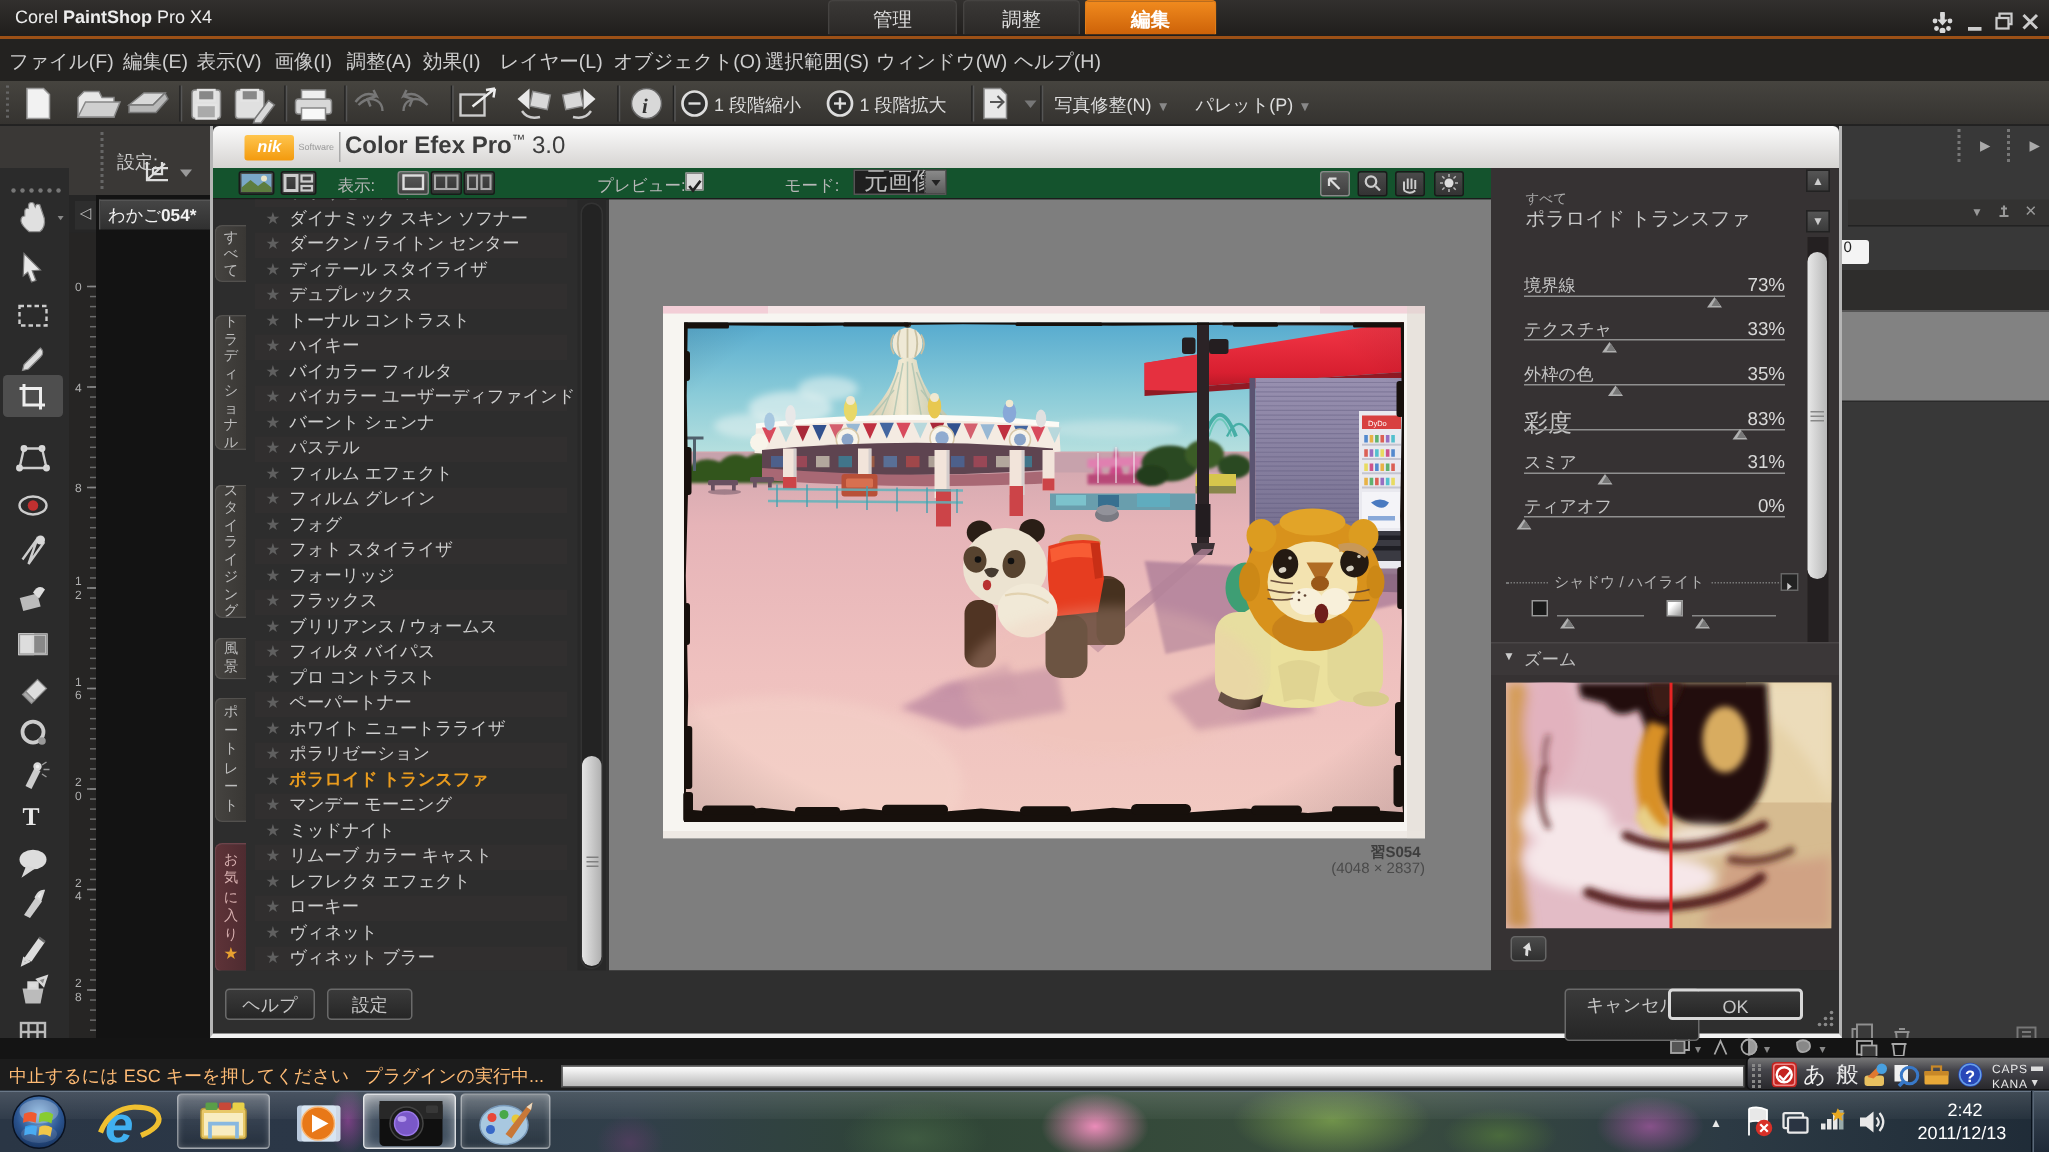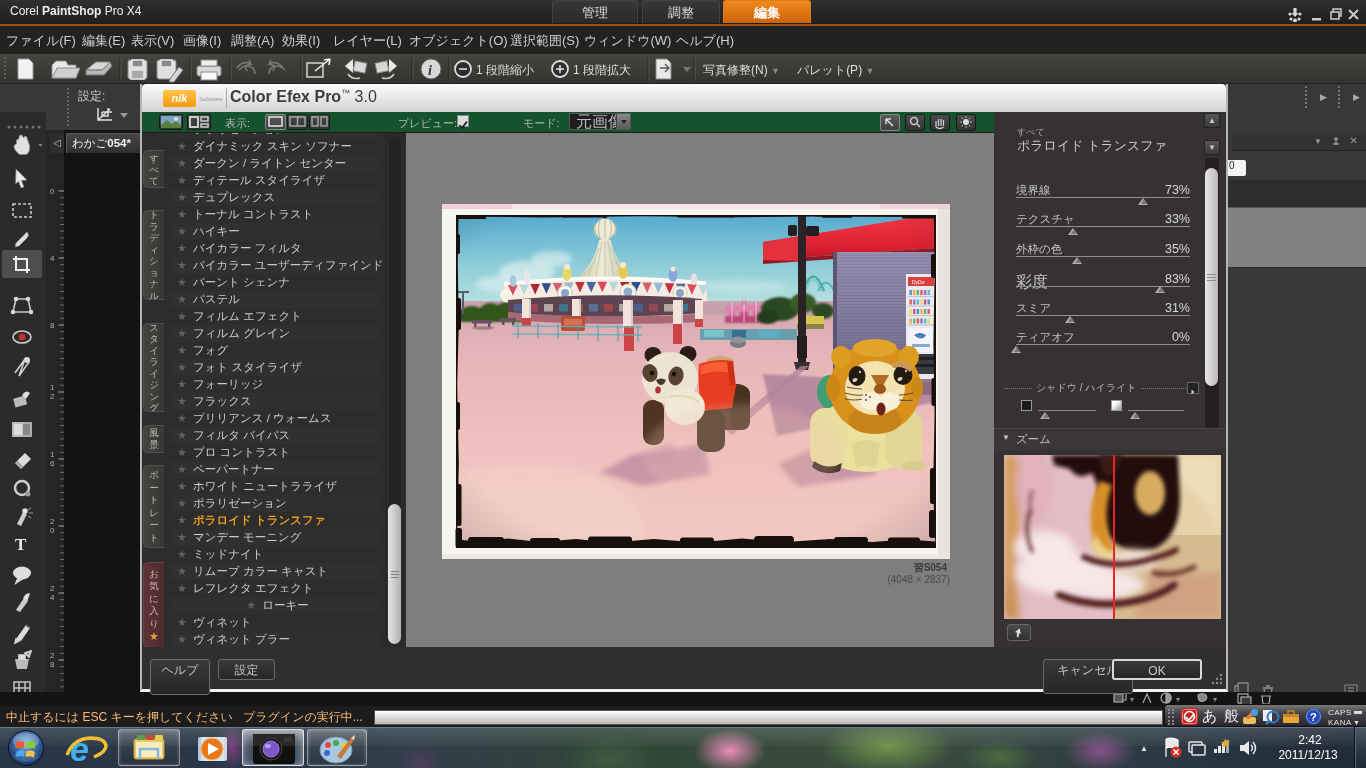--- a/index.html
+++ b/index.html
@@ -182,21 +182,21 @@
           <line x1="695" y1="3" x2="695" y2="27"></line>
         </g>
     </svg>
     <span class="abs" style="left:476px;top:8px;font-size:12px;color:#ddd;">1 段階縮小</span>
     <span class="abs" style="left:573px;top:8px;font-size:12px;color:#ddd;">1 段階拡大</span>
     <span class="abs" style="left:703px;top:8px;font-size:12px;color:#ddd;">写真修整(N) <span style="color:#888;font-size:9px;">▼</span></span>
     <span class="abs" style="left:797px;top:8px;font-size:12px;color:#ddd;">パレット(P) <span style="color:#888;font-size:9px;">▼</span></span>
   </div>
   <div class="abs" id="toolbar2">
     <div class="abs" style="left:67px;top:4px;width:3px;height:38px;border-left:2px dotted #666;"></div>
-    <span class="abs" style="left:78px;top:4px;font-size:12px;color:#ccc;">設定:</span>
+    <span class="abs" style="left:78px;top:16px;font-size:12px;color:#ccc;">設定:</span>
     <svg width="60" height="24" style="position:absolute;left:92px;top:21px;">
       <path d="M6 3 L6 15 L20 15 M10 7 L10 11 L16 11 L16 3 M10 7 L20 7 M6 15 L18 4" stroke="#ddd" stroke-width="1.5" fill="none"></path>
       <path d="M28 8 l8 0 l-4 5 Z" fill="#999"></path>
     </svg>
   </div>
   <div class="abs" id="toolpanel">
     <svg width="46" height="600" style="position:absolute;left:0;top:0;" id="toolsvg">
       <g fill="#777">
           <circle cx="9" cy="15" r="1.5"></circle>
           <circle cx="15" cy="15" r="1.5"></circle>
@@ -625,21 +625,21 @@
       <div class="lrow" style="top:294px;background:#312f2f;"><span class="st">★</span><span>フィルタ バイパス</span></div>
       <div class="lrow" style="top:311px;"><span class="st">★</span><span>プロ コントラスト</span></div>
       <div class="lrow" style="top:328px;background:#312f2f;"><span class="st">★</span><span>ペーパートナー</span></div>
       <div class="lrow" style="top:345px;"><span class="st">★</span><span>ホワイト ニュートラライザ</span></div>
       <div class="lrow" style="top:362px;background:#312f2f;"><span class="st">★</span><span>ポラリゼーション</span></div>
       <div class="lrow" style="top:379px;"><span class="st">★</span><span style="color:#e89b1e;font-weight:bold;">ポラロイド トランスファ</span></div>
       <div class="lrow" style="top:396px;background:#312f2f;"><span class="st">★</span><span>マンデー モーニング</span></div>
       <div class="lrow" style="top:413px;"><span class="st">★</span><span>ミッドナイト</span></div>
       <div class="lrow" style="top:430px;background:#312f2f;"><span class="st">★</span><span>リムーブ カラー キャスト</span></div>
       <div class="lrow" style="top:447px;"><span class="st">★</span><span>レフレクタ エフェクト</span></div>
-      <div class="lrow" style="top:464px;background:#312f2f;text-align:center;"><span class="st">★</span><span>ローキー</span></div>
+      <div class="lrow" style="top:464px;background:#312f2f;"><span class="st">★</span><span>ローキー</span></div>
       <div class="lrow" style="top:481px;"><span class="st">★</span><span>ヴィネット</span></div>
       <div class="lrow" style="top:498px;background:#312f2f;"><span class="st">★</span><span>ヴィネット ブラー</span></div>
     </div>
     <div class="abs" id="dpreview">
       <div class="abs" style="left:36px;top:71px;width:508px;height:355px;"><svg width="508" height="355" viewBox="0 0 508 355">
 <defs>
 <linearGradient id="sky" x1="0" y1="0" x2="0" y2="1">
  <stop offset="0" stop-color="#57abcf"></stop>
                 <stop offset="0.5" stop-color="#8acbd8"></stop>
                 <stop offset="1" stop-color="#bfe4e0"></stop>
@@ -1156,21 +1156,21 @@
 </g>
 
 <rect x="109" y="0" width="2" height="164" fill="#e82424"></rect>
 </svg>
       </div>
       <div class="abs" style="left:13px;top:512px;width:24px;height:17px;background:linear-gradient(#4a4a4a,#303030);border:1px solid #666;border-radius:3px;"><svg width="22" height="15">
             <path d="M10 3 L13 8 L11 8 L12 12 L10 12 L9 8 L7 8 Z" fill="#ddd" transform="rotate(18 10 8)"></path>
           </svg></div>
     </div>
     <div class="abs" id="dbottom">
-      <div class="abs btn" style="left:8px;top:12px;width:60px;height:36px;line-height:20px;">ヘルプ</div>
+      <div class="abs btn" style="left:8px;top:12px;width:60px;height:21px;line-height:20px;">ヘルプ</div>
       <div class="abs btn" style="left:76px;top:12px;width:57px;height:21px;line-height:20px;">設定</div>
       <div class="abs btn" style="left:901px;top:12px;width:90px;height:35px;line-height:20px;">キャンセル</div>
       <div class="abs btn" style="left:970px;top:12px;width:90px;height:21px;line-height:20px;border:2px solid #d8d8d8;">OK</div>
       <svg class="abs" style="left:1068px;top:25px;" width="14" height="14">
         <g fill="#8a8a8a">
             <circle cx="11" cy="3" r="1.2"></circle>
             <circle cx="7" cy="7" r="1.2"></circle>
             <circle cx="11" cy="7" r="1.2"></circle>
             <circle cx="3" cy="11" r="1.2"></circle>
             <circle cx="7" cy="11" r="1.2"></circle>

